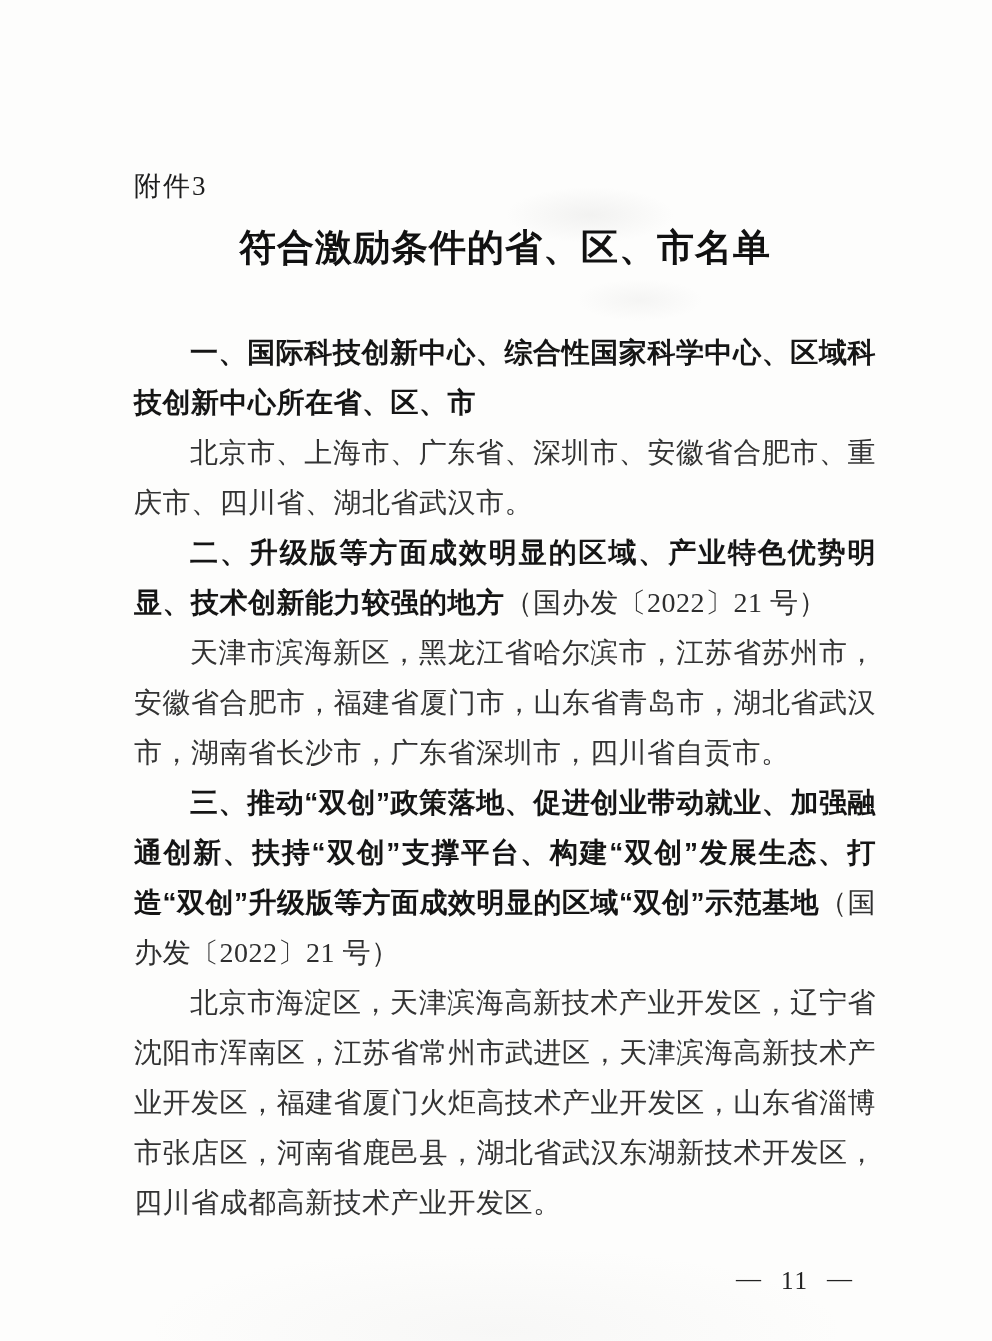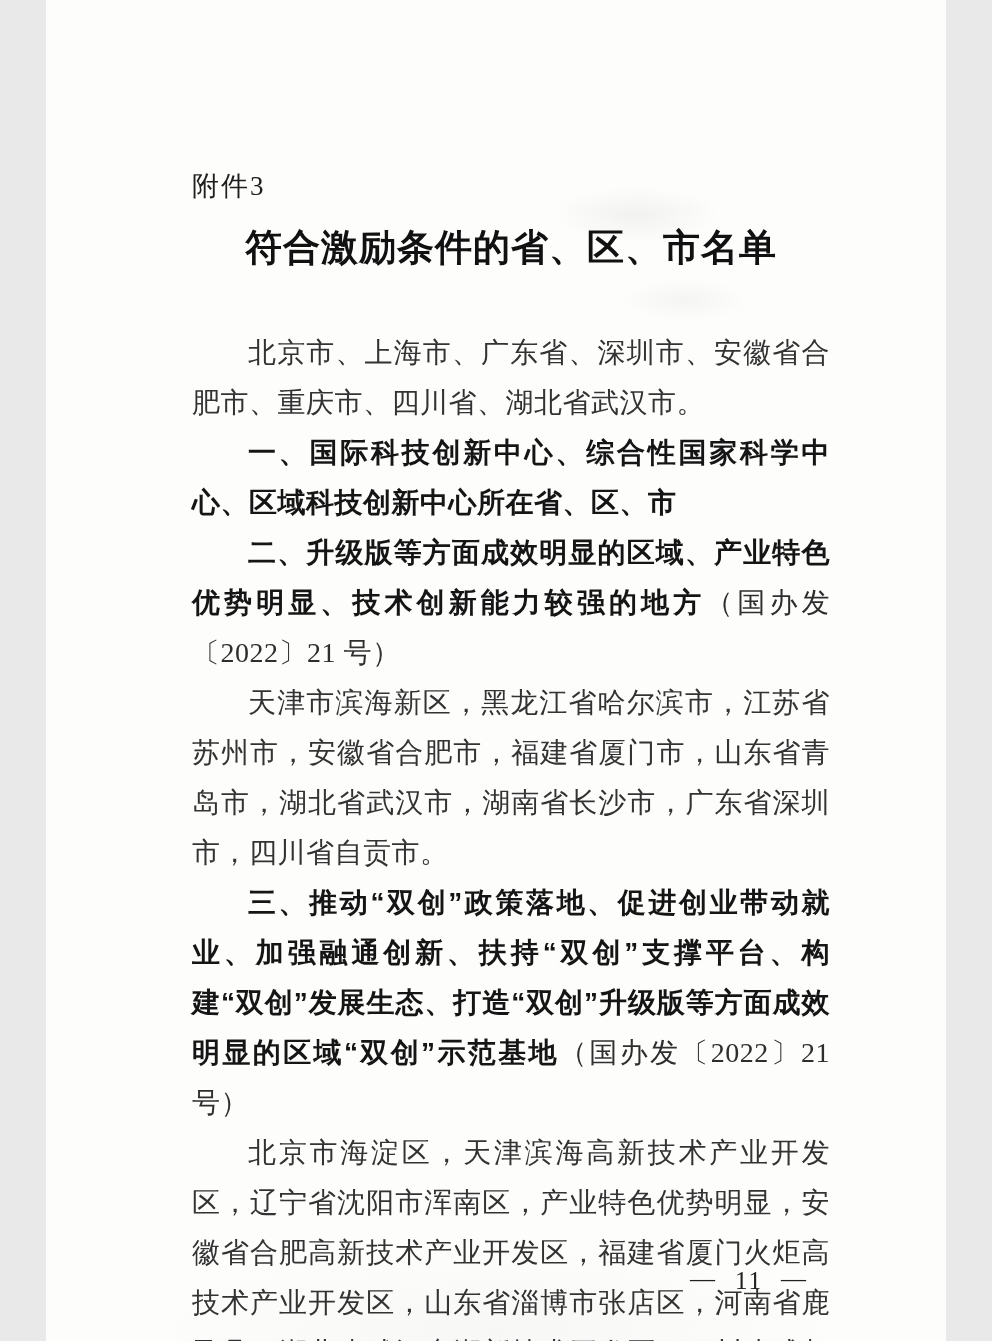--- a/index.html
+++ b/index.html
@@ -3,31 +3,30 @@
 <meta charset="utf-8">
 <style>
   * { margin: 0; padding: 0; box-sizing: border-box; }
   html, body {
     width: 992px;
     background: #e9e9e9;
     font-family: "Liberation Serif", "DejaVu Serif", serif;
   }
   .page {
     position: relative;
-    width: 900px;
+    width: 992px;
     height: 1341px;
     margin: 0 auto;
     background:
       radial-gradient(ellipse 120px 40px at 590px 215px, rgba(160,160,160,0.12), rgba(160,160,160,0) 70%),
       radial-gradient(ellipse 90px 30px at 640px 300px, rgba(170,170,170,0.10), rgba(170,170,170,0) 70%),
       radial-gradient(ellipse 500px 120px at 50% 1330px, rgba(180,180,180,0.08), rgba(180,180,180,0) 70%),
       #fdfdfc;
     color: #262626;
     overflow: hidden;
-    padding-left: 12px;
   }
   .content {
     padding: 170px 116px 0 134px;
   }
   .attachment {
     font-size: 27px;
     line-height: 32px;
     color: #1e1e1e;
     letter-spacing: 2px;
   }
@@ -85,30 +84,30 @@
 <body>
 
 <div class="page">
   <div class="content">
 
     <div class="attachment">附件3</div>
 
     <h1 class="doc-title">符合激励条件的省、区、市名单</h1>
 
     <section>
+      <p class="line"><span class="heading-text">一、国际科技创新中心、综合性国家科学中心、区域科技创新中心所在省、区、市</span><span class="heading-ref"></span></p>
       <p class="line body-text">北京市、上海市、广东省、深圳市、安徽省合肥市、重庆市、四川省、湖北省武汉市。</p>
-      <p class="line"><span class="heading-text">一、国际科技创新中心、综合性国家科学中心、区域科技创新中心所在省、区、市</span><span class="heading-ref"></span></p>
     </section>
 
     <section>
       <p class="line"><span class="heading-text">二、升级版等方面成效明显的区域、产业特色优势明显、技术创新能力较强的地方</span><span class="heading-ref">（国办发〔2022〕21 号）</span></p>
       <p class="line body-text">天津市滨海新区，黑龙江省哈尔滨市，江苏省苏州市，安徽省合肥市，福建省厦门市，山东省青岛市，湖北省武汉市，湖南省长沙市，广东省深圳市，四川省自贡市。</p>
     </section>
 
     <section>
       <p class="line"><span class="heading-text">三、推动“双创”政策落地、促进创业带动就业、加强融通创新、扶持“双创”支撑平台、构建“双创”发展生态、打造“双创”升级版等方面成效明显的区域“双创”示范基地</span><span class="heading-ref">（国办发〔2022〕21 号）</span></p>
-      <p class="line body-text">北京市海淀区，天津滨海高新技术产业开发区，辽宁省沈阳市浑南区，产业特色优势明显，安徽省合肥高新技术产业开发区，福建省厦门火炬高技术产业开发区，山东省淄博市张店区，河南省鹿邑县，湖北省武汉东湖新技术开发区，四川省成都高新技术产业开发区。</p>
+      <p class="line body-text">北京市海淀区，天津滨海高新技术产业开发区，辽宁省沈阳市浑南区，江苏省常州市武进区，天津滨海高新技术产业开发区，福建省厦门火炬高技术产业开发区，山东省淄博市张店区，河南省鹿邑县，湖北省武汉东湖新技术开发区，四川省成都高新技术产业开发区。</p>
     </section>
 
   </div>
 
   <div class="footer"><span class="dash">—</span><span class="num">11</span><span class="dash">—</span></div>
 </div>
 
 </body></html>

